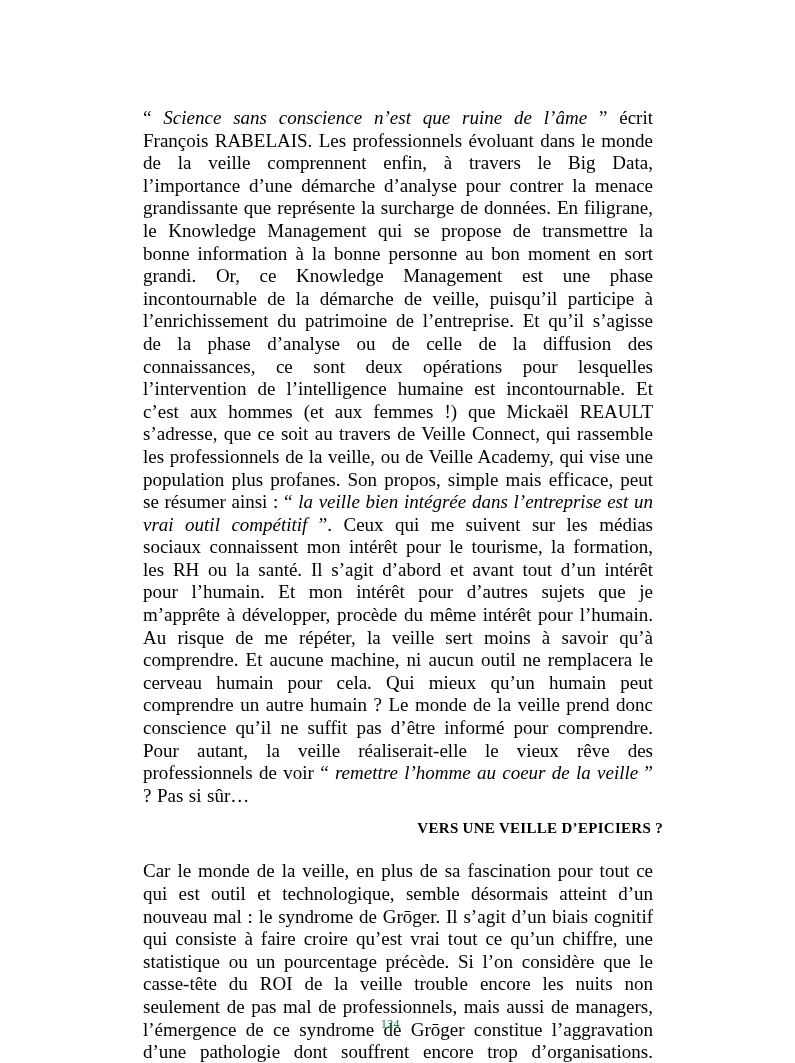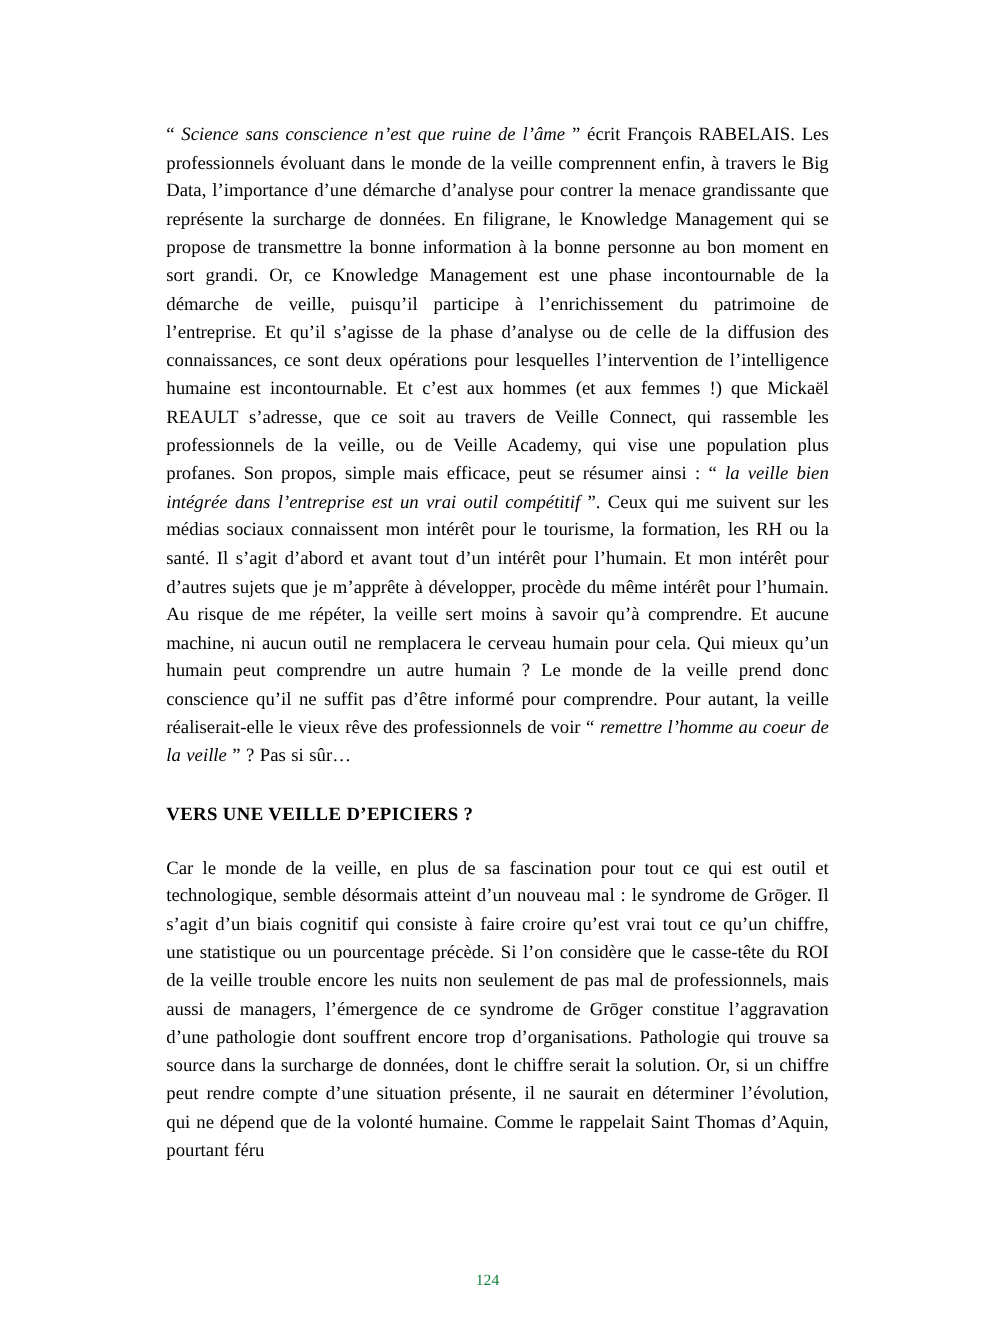--- a/index.html
+++ b/index.html
@@ -23,27 +23,28 @@
     width: 530px;
   }
   .section-heading {
     font-size: 15px;
     font-weight: bold;
     letter-spacing: 0.3px;
     margin: 0 0 22px 0;
     line-height: 19px;
   }
   .section-heading.second {
-    margin-top: 26px;
+    margin-top: 12px;
+    text-align: right;
   }
   .body-paragraph {
-    font-size: 15px;
+    font-size: 19px;
     line-height: 22.6px;
     text-align: justify;
-    margin: 0;
+    margin: 10px;
     word-spacing: 0.04em;
   }
   .italic {
     font-style: italic;
   }
   .page-number {
     position: absolute;
     left: 0;
     top: 1017px;
     width: 780px;

